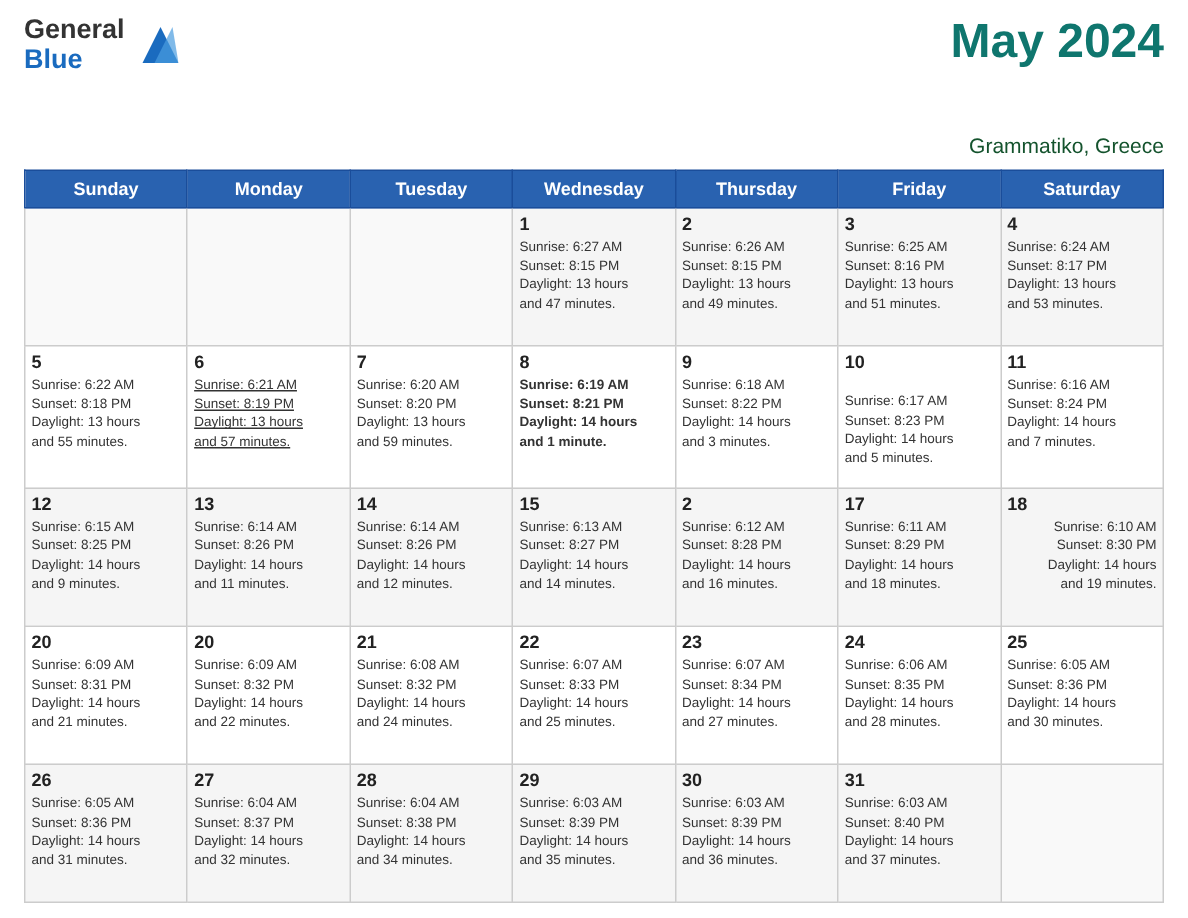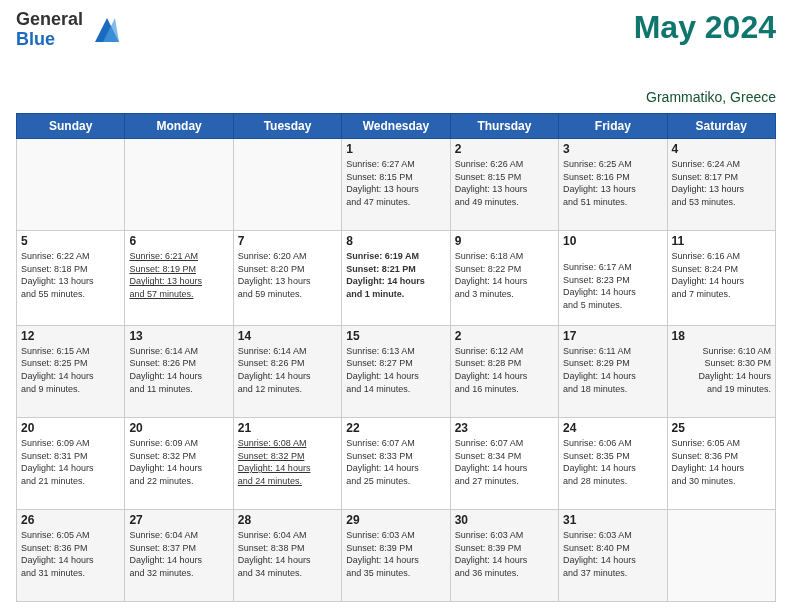--- a/index.html
+++ b/index.html
@@ -271,21 +271,21 @@
           </td>
           <td>
             <span class="day-num">20</span>
             <div class="day-info" style="white-space: pre-line;">Sunrise: 6:09 AM
 Sunset: 8:32 PM
 Daylight: 14 hours
 and 22 minutes.</div>
           </td>
           <td>
             <span class="day-num">21</span>
-            <div class="day-info" style="white-space: pre-line; text-decoration: underline;">Sunrise: 6:08 AM
+            <div class="day-info" style="white-space: pre-line;">Sunrise: 6:08 AM
 Sunset: 8:32 PM
 Daylight: 14 hours
 and 24 minutes.</div>
           </td>
           <td>
             <span class="day-num">22</span>
             <div class="day-info" style="white-space: pre-line;">Sunrise: 6:07 AM
 Sunset: 8:33 PM
 Daylight: 14 hours
 and 25 minutes.</div>

